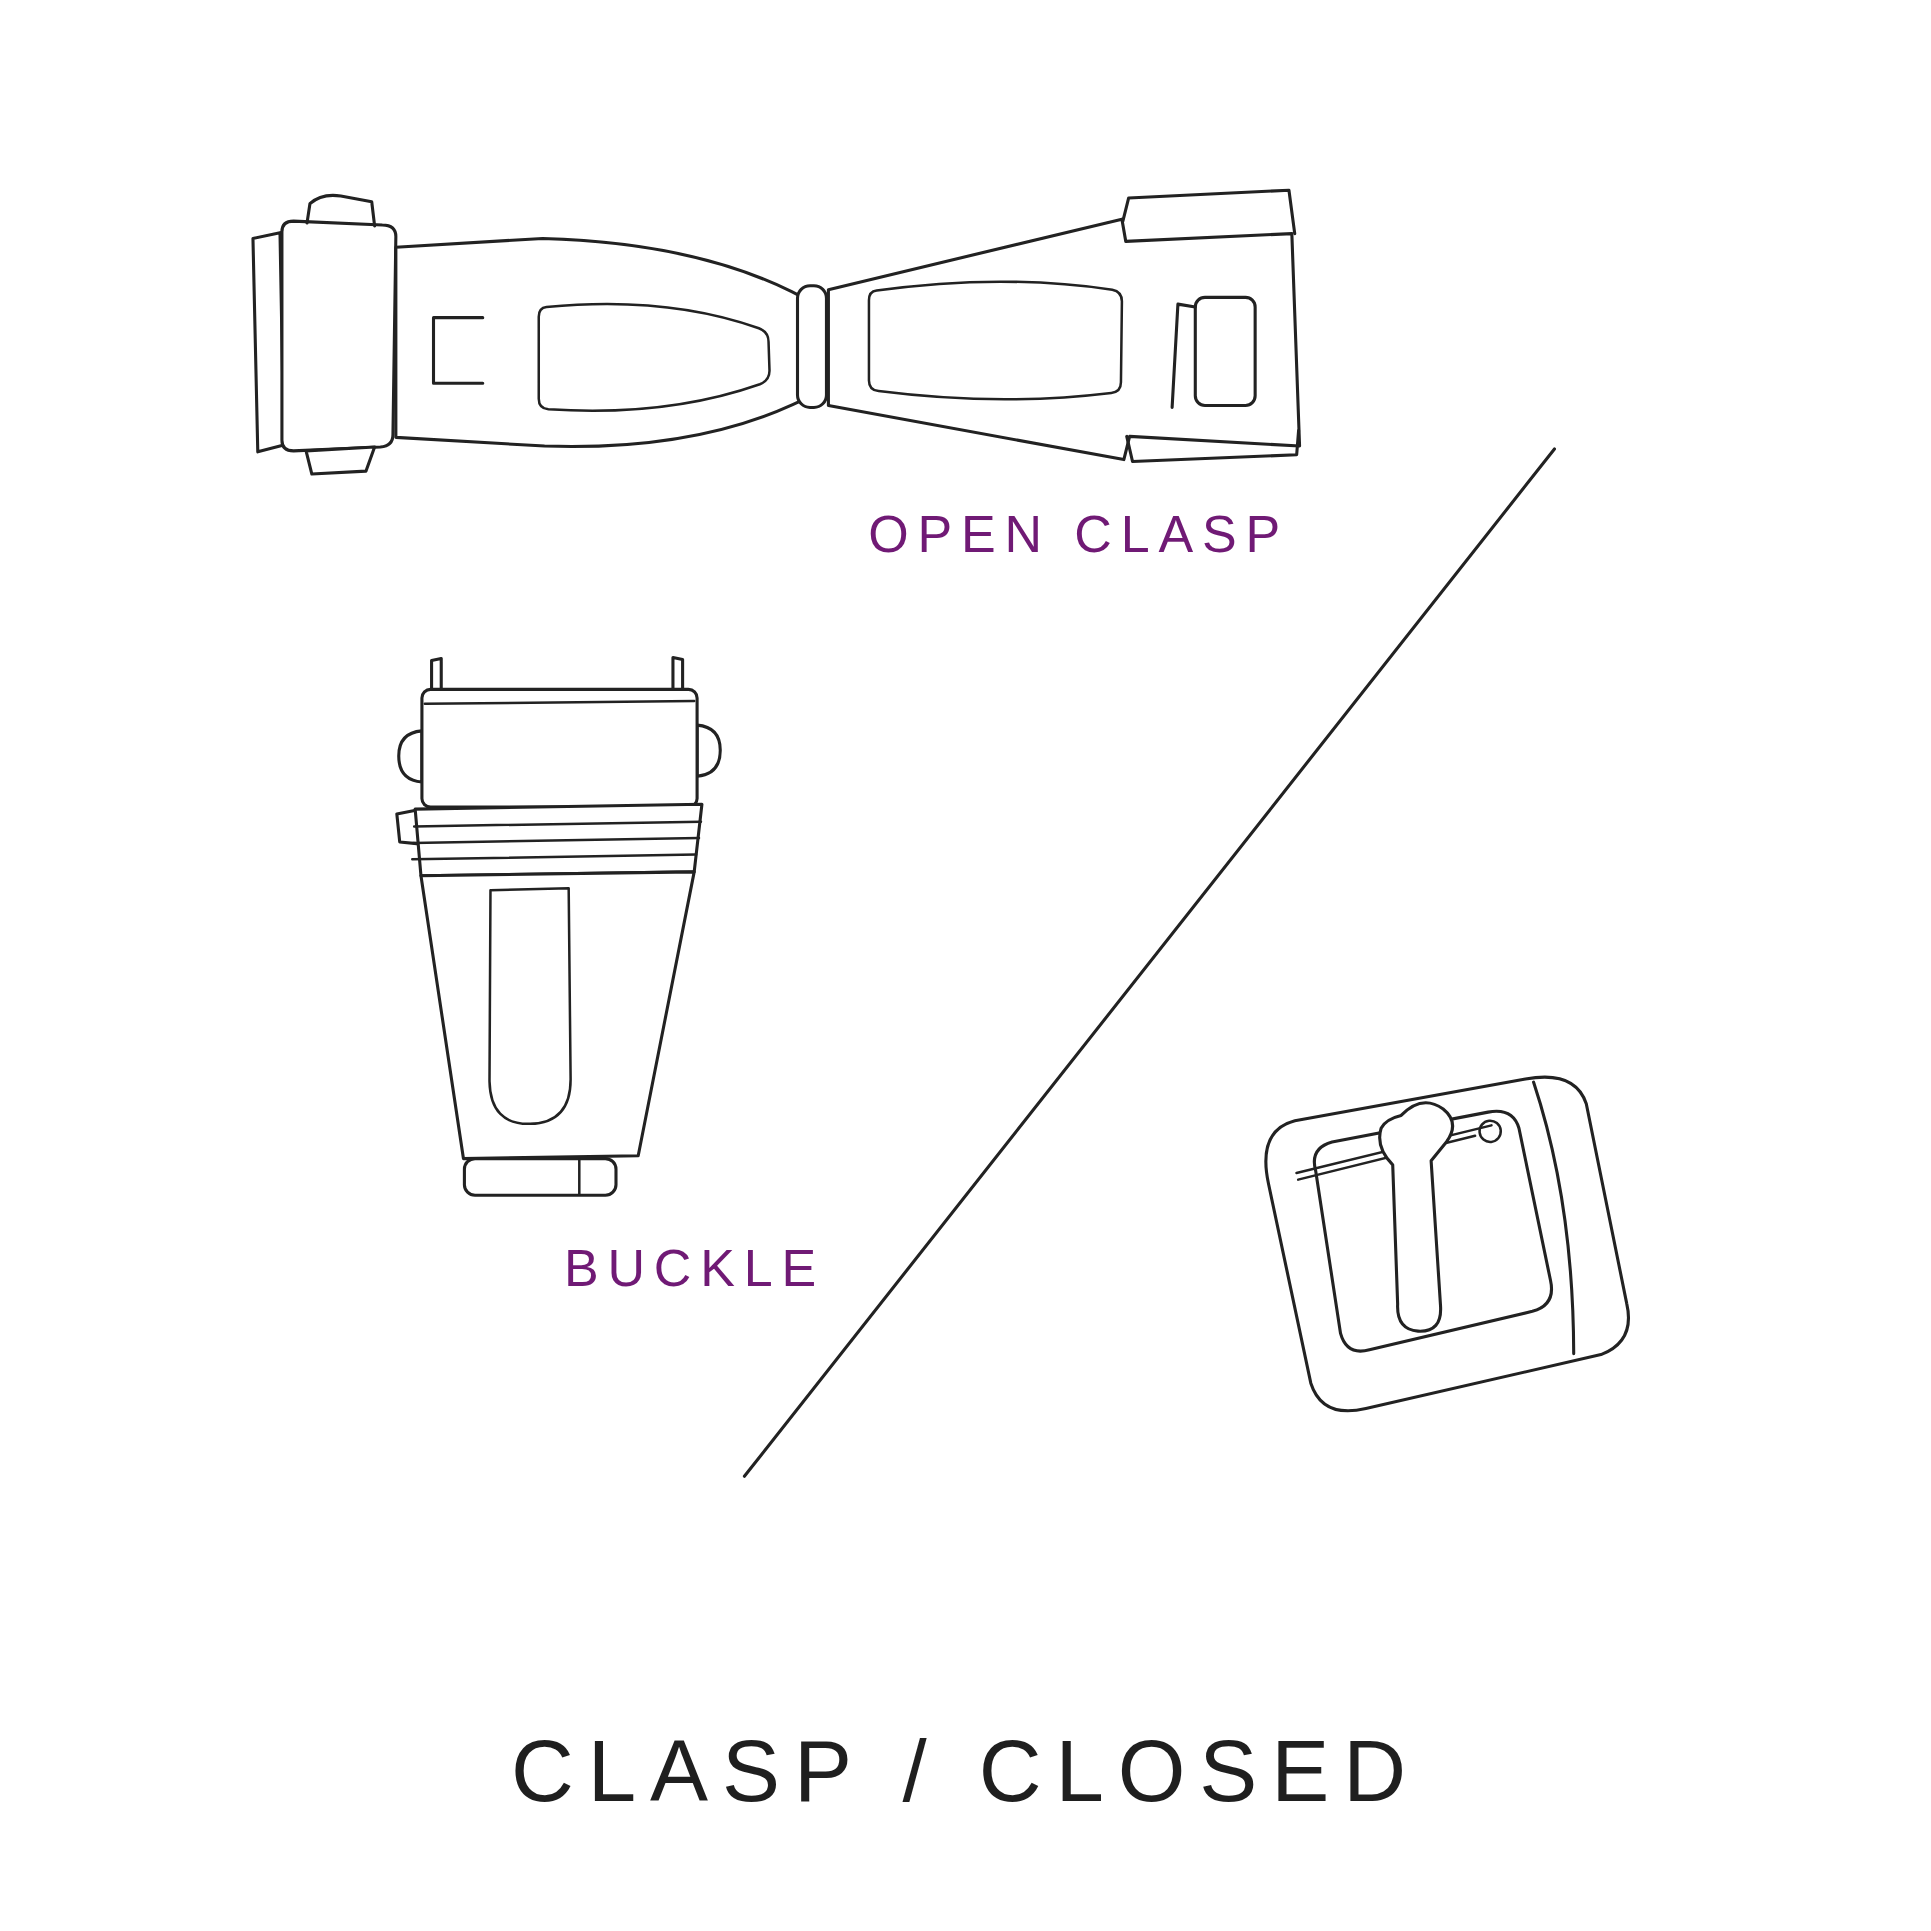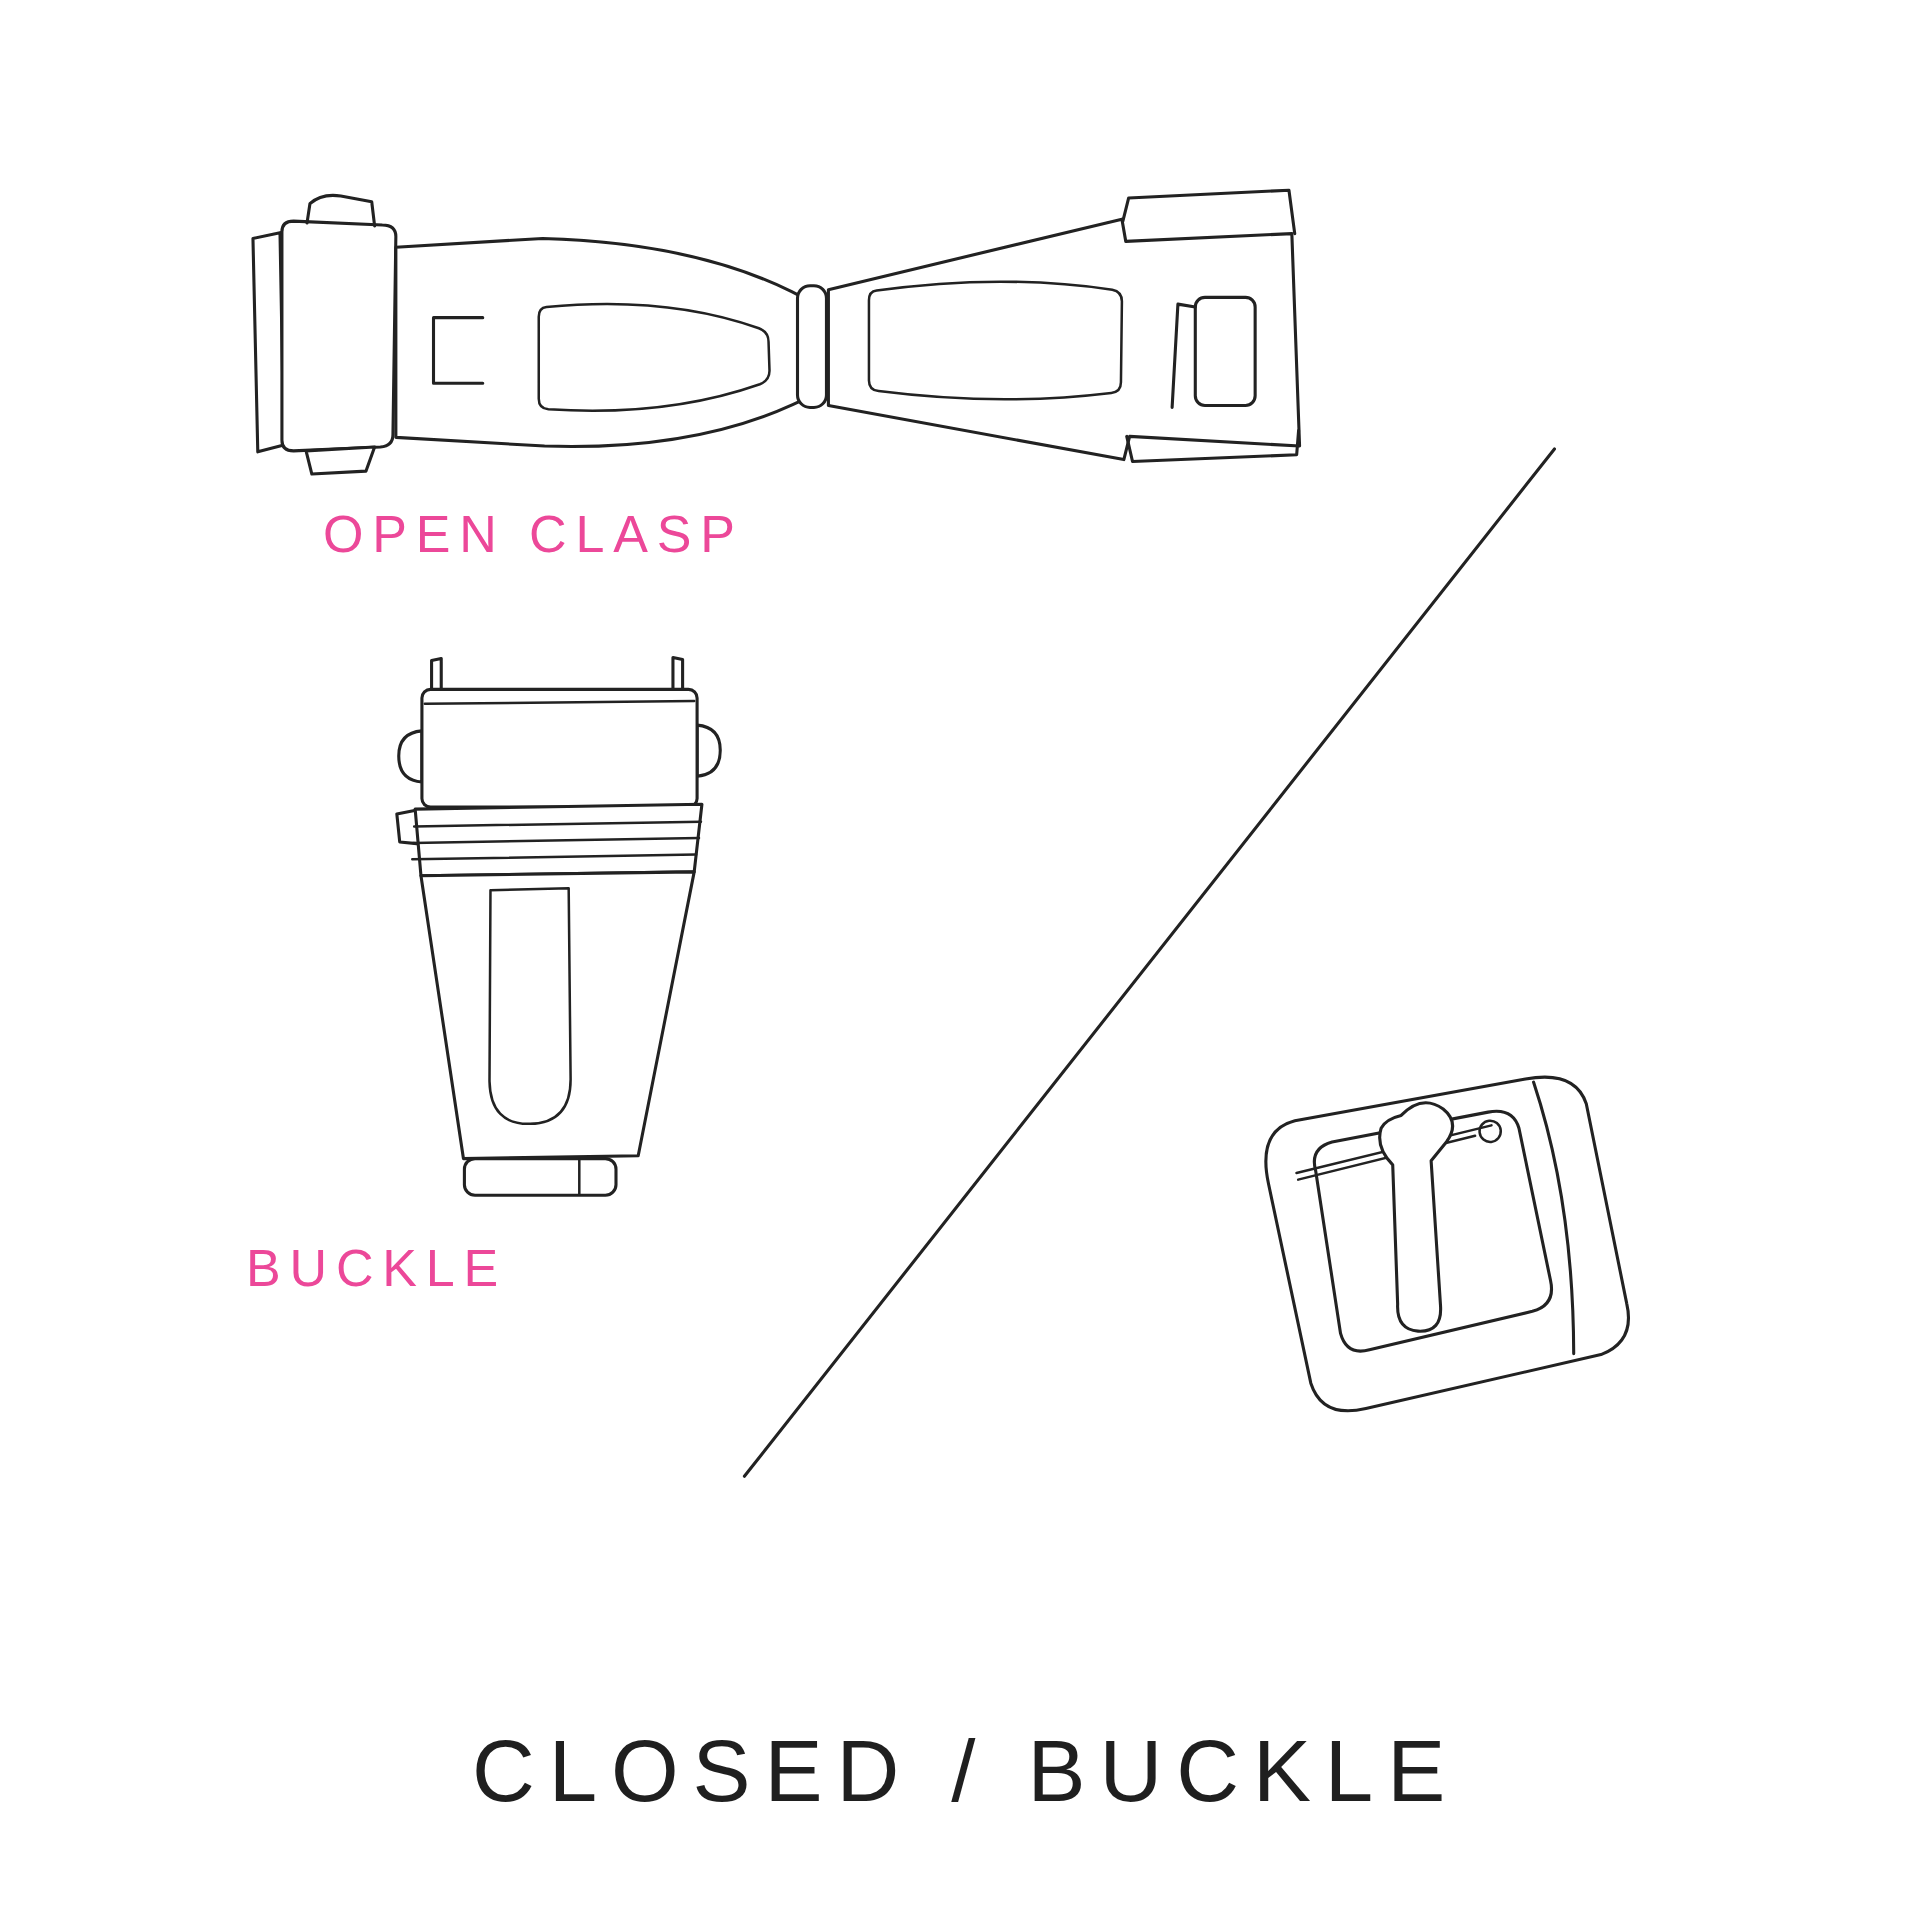--- a/index.html
+++ b/index.html
@@ -20,24 +20,24 @@
     stroke: var(--ink);
     stroke-width: 3.2;
     stroke-linejoin: round;
     stroke-linecap: round;
     fill: none;
   }
   svg.art .wf { fill: #ffffff; }
   svg.art .thin { stroke-width: 2.6; }
   .caption {
     position: absolute;
-    text-align: left;
+    text-align: right;
     font-size: 52px;
     letter-spacing: 0.17em;
-    color: #ec4899;
+    color: #701a75;
     font-weight: 400;
   }
   .caption-open { left: 323px; top: 504px; width: 966px; }
   .caption-closed { left: 246px; top: 1238px; width: 579px; }
   .main-title {
     position: absolute;
     left: 0; top: 1721px; width: 1931px;
     text-align: center;
     font-size: 87px;
     letter-spacing: 0.16em;
@@ -124,15 +124,15 @@
       <circle class="thin" cx="1556" cy="1178" r="11"></circle>
 
       <path class="wf" d="M1466,1152 Q1490,1132 1510,1150 Q1526,1166 1510,1184 L1492,1202 L1486,1352 Q1485,1380 1460,1376 Q1438,1372 1442,1346 L1452,1202 Q1436,1182 1444,1163 Q1450,1154 1466,1152 Z"></path>
     </g>
   </svg>
 
   <div class="caption caption-open">OPEN CLASP</div>
 
   <div class="caption caption-closed">BUCKLE</div>
 
-  <div class="main-title">CLOSED / BUCKLE</div>
+  <div class="main-title">CLASP / CLOSED</div>
 </div>
 
 
 </body></html>

